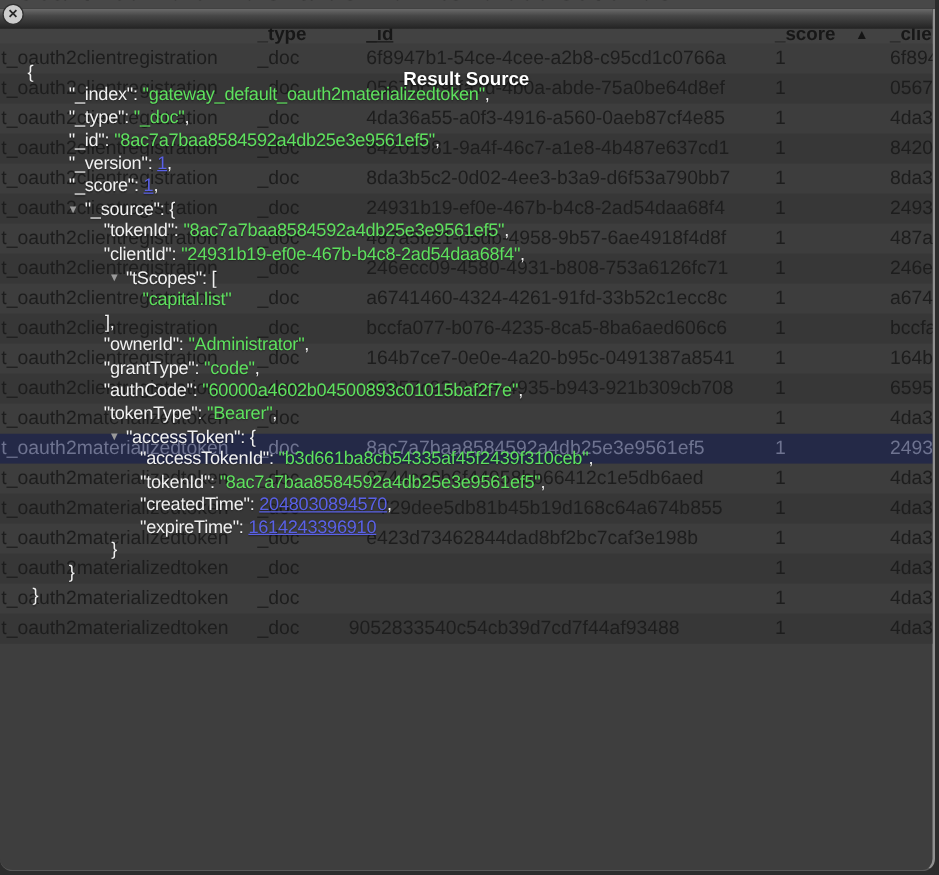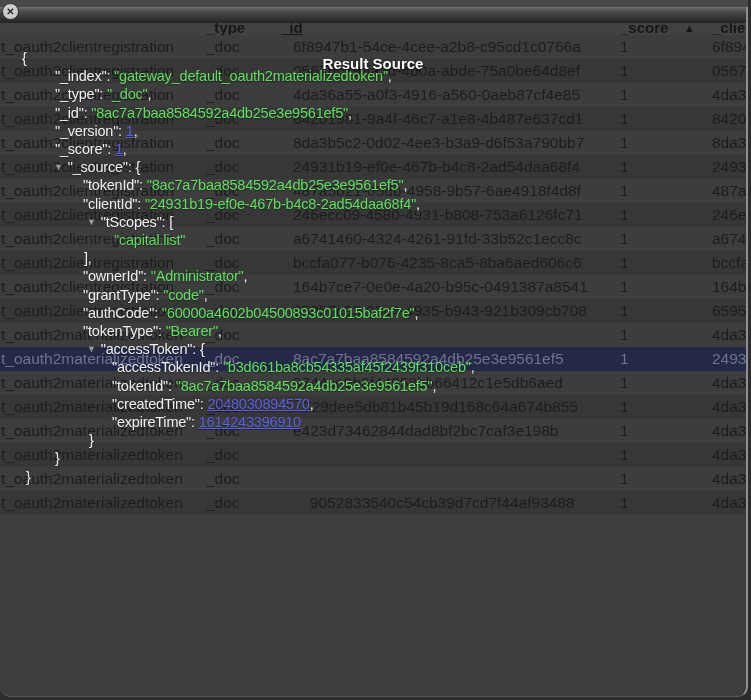--- a/index.html
+++ b/index.html
@@ -53,21 +53,21 @@
 <div class="page">
 
   <div class="status-strip">
     <div class="status-text">Searched 20 of 20 shards. 20 hits. 0.868 seconds</div>
   </div>
 
   <div class="modal">
 
     <div class="thead" id="thead">
         <span class="th" style="left: 206px;">_type</span>
-        <span class="th" style="left: 281px; text-decoration: underline;">_id</span>
+        <span class="th" style="left: 293px; text-decoration: underline;">_id</span>
         <span class="th" style="left: 620px;">_score</span>
         <span class="sort">▲</span>
         <span class="th" style="left: 712px;">_clientId</span>
       </div>
     <div class="tbody" id="tbody">
         <div class="row even" style="top: 28px;">
           <span class="cell" style="left: 1px;">t_oauth2clientregistration</span>
           <span class="cell" style="left: 206px;">_doc</span>
           <span class="cell" style="left: 293px;">6f8947b1-54ce-4cee-a2b8-c95cd1c0766a</span>
           <span class="cell" style="left: 620px;">1</span>
@@ -192,21 +192,21 @@
         </div>
         <div class="row even" style="top: 460px;">
           <span class="cell" style="left: 1px;">t_oauth2materializedtoken</span>
           <span class="cell" style="left: 206px;">_doc</span>
           <span class="cell" style="left: 620px;">1</span>
           <span class="cell" style="left: 712px;">4da36a55-a0f3-4916-a560-0aeb87cf4e85</span>
         </div>
         <div class="row odd" style="top: 484px;">
           <span class="cell" style="left: 1px;">t_oauth2materializedtoken</span>
           <span class="cell" style="left: 206px;">_doc</span>
-          <span class="cell" style="left: 310px;">9052833540c54cb39d7cd7f44af93488</span>
+          <span class="cell" style="left: 279px;">9052833540c54cb39d7cd7f44af93488</span>
           <span class="cell" style="left: 620px;">1</span>
           <span class="cell" style="left: 712px;">4da36a55-a0f3-4916-a560-0aeb87cf4e85</span>
         </div>
       </div>
 
     <div class="modal-header">
       <div class="modal-title">Result Source</div>
     </div>
 
     <div class="json" id="json">

